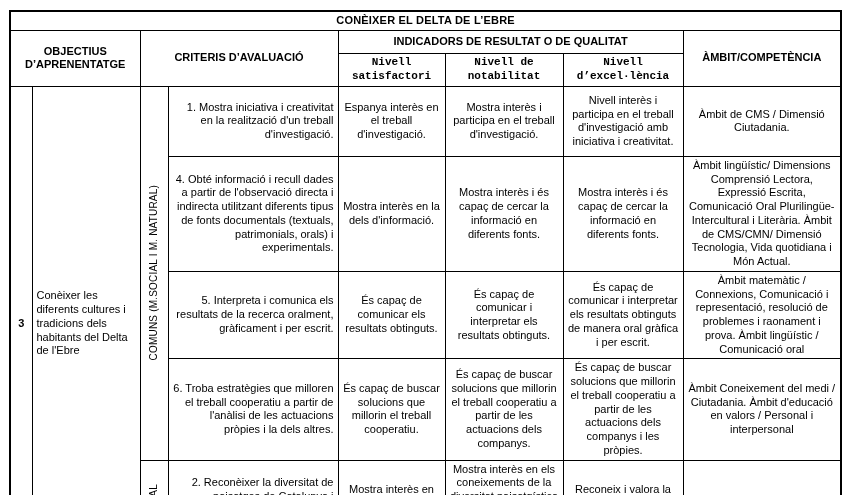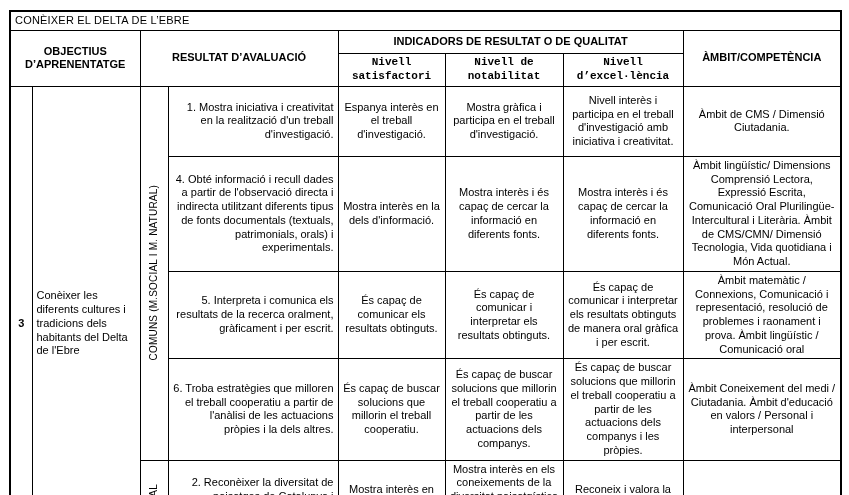--- a/index.html
+++ b/index.html
@@ -27,23 +27,23 @@
   table.rubric td, table.rubric th {
     border: 1px solid #000000;
     padding: 2px 4px;
     vertical-align: middle;
     font-size: 11px;
     line-height: 1.25;
     overflow: hidden;
     box-sizing: border-box;
   }
   .title-cell {
-    text-align: left;
+    text-align: center;
     font-size: 12px;
-    font-weight: normal;
+    font-weight: bold;
     height: 18px;
     letter-spacing: 0.2px;
   }
   th.hdr {
     font-weight: bold;
     text-align: center;
     font-size: 11px;
   }
   th.subhdr {
     font-weight: bold;
@@ -114,40 +114,40 @@
       <col style="width:158px">
     </colgroup>
 
     <tbody>
         <tr>
       <td class="title-cell" colspan="8">CONÈIXER EL DELTA DE L’EBRE</td>
     </tr>
 
     <tr>
       <th class="hdr obj-hdr" colspan="2" rowspan="2">OBJECTIUS D’APRENENTATGE</th>
-      <th class="hdr crit-hdr" colspan="2" rowspan="2">RESULTAT D’AVALUACIÓ</th>
+      <th class="hdr crit-hdr" colspan="2" rowspan="2">CRITERIS D’AVALUACIÓ</th>
       <th class="hdr" colspan="3">INDICADORS DE RESULTAT O DE QUALITAT</th>
       <th class="hdr" rowspan="2">ÀMBIT/COMPETÈNCIA</th>
     </tr>
 
     <tr>
       <th class="subhdr">Nivell satisfactori</th>
       <th class="subhdr">Nivell de notabilitat</th>
       <th class="subhdr">Nivell d’excel·lència</th>
     </tr>
 
     <tr class="r1">
       <td class="num-cell" rowspan="5">3</td>
       <td class="objective-cell" rowspan="5">Conèixer les diferents cultures i tradicions dels habitants del Delta de l'Ebre</td>
       <td class="vert-cell" rowspan="4">
         <span class="vert-text">COMUNS (M.SOCIAL I M. NATURAL)</span>
       </td>
       <td class="criteria-cell">1. Mostra iniciativa i creativitat en la realització d'un treball d'investigació.</td>
       <td class="indicator-cell">Espanya interès en el treball d'investigació.</td>
-      <td class="indicator-cell">Mostra gràfica i participa en el treball d'investigació.</td>
+      <td class="indicator-cell">Mostra interès i participa en el treball d'investigació.</td>
       <td class="indicator-cell">Nivell interès i participa en el treball d'investigació amb iniciativa i creativitat.</td>
       <td class="ambit-cell">Àmbit de CMS / Dimensió Ciutadania.</td>
     </tr>
 
     <tr class="r2">
       <td class="criteria-cell">4. Obté informació i recull dades a partir de l'observació directa i indirecta utilitzant diferents tipus de fonts documentals (textuals, patrimonials, orals) i experimentals.</td>
       <td class="indicator-cell">Mostra interès en la dels d'informació.</td>
       <td class="indicator-cell">Mostra interès i és capaç de cercar la informació en diferents fonts.</td>
       <td class="indicator-cell">Mostra interès i és capaç de cercar la informació en diferents fonts.</td>
       <td class="ambit-cell">Àmbit lingüístic/ Dimensions Comprensió Lectora, Expressió Escrita, Comunicació Oral Plurilingüe- Intercultural i Literària. Àmbit de CMS/CMN/ Dimensió Tecnologia, Vida quotidiana i Món Actual.</td>

